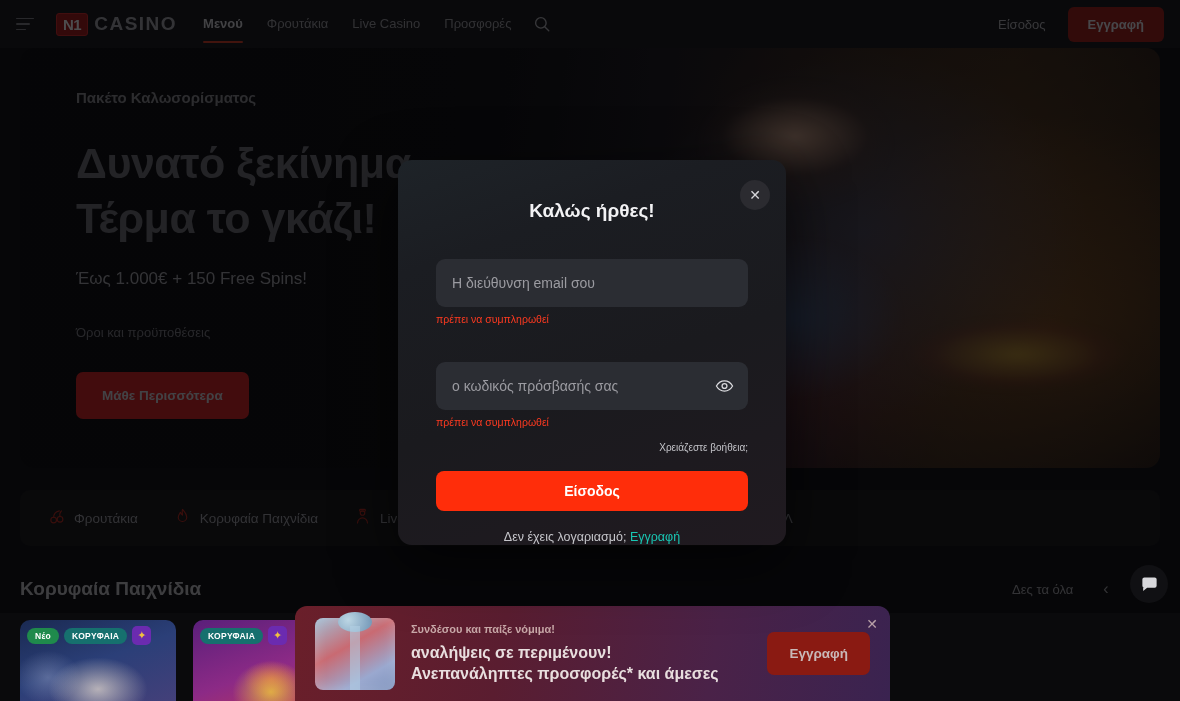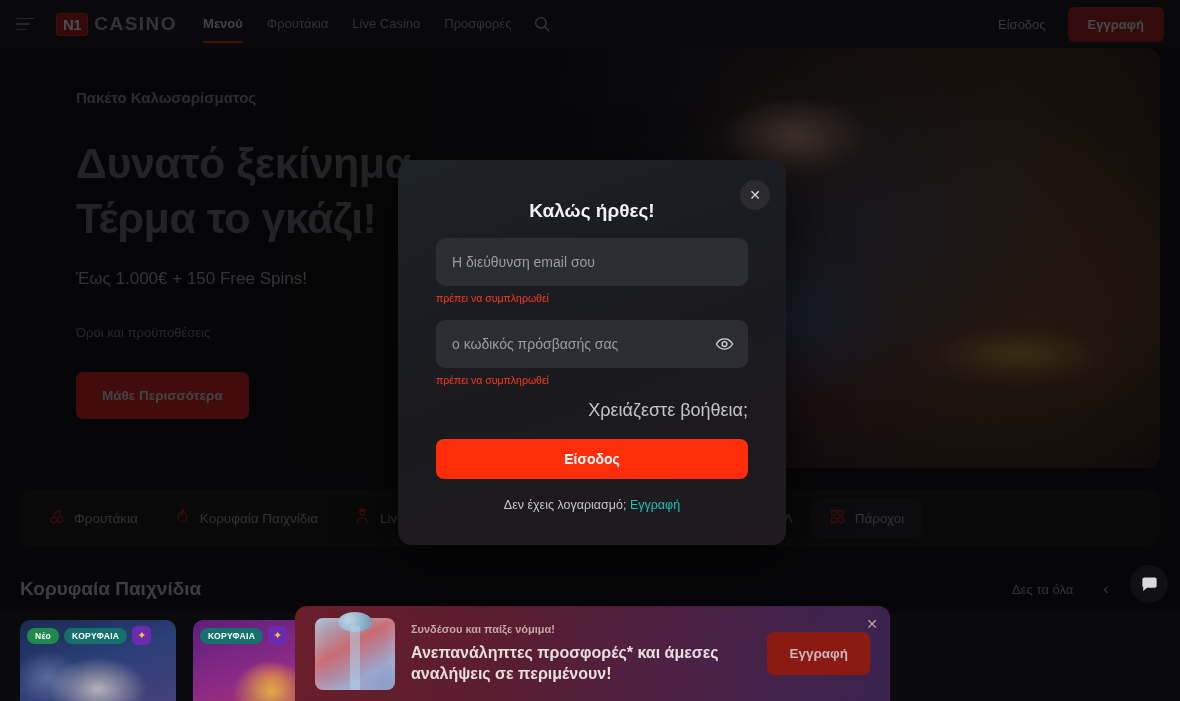--- a/index.html
+++ b/index.html
@@ -211,36 +211,36 @@
   }
   .modal-close {
     position:absolute; right:16px; top:20px; width:30px; height:30px;
     border-radius:50%; background:#2b2b30; border:none; color:#d6d6da;
     font-size:14px; cursor:pointer; display:flex; align-items:center; justify-content:center;
   }
   .modal-title {
     text-align:center; color:#f2f2f4; font-size:19px; font-weight:bold;
     padding-top:40px;
   }
-  .field { margin-top:16px; }
+  .field { margin-top:37px; }
   .field:first-of-type { margin-top:29px; }
   .input-wrap { position:relative; }
   .input {
     width:100%; height:48px; background:#2b2d33; border:none; border-radius:9px;
     color:#e5e5e8; font-size:14px; padding:0 16px;
     font-family:"Liberation Sans","DejaVu Sans",sans-serif;
   }
   .input::placeholder { color:#9b9ba1; }
   .eye {
     position:absolute; right:14px; top:50%; transform:translateY(-50%);
     cursor:pointer; display:flex; align-items:center;
   }
   .err { color:#fe3a20; font-size:10.5px; margin-top:6px; }
   .help {
-    text-align:right; color:#c3c3c8; font-size:18px; cursor:pointer;
+    text-align:right; color:#c3c3c8; font-size:10px; cursor:pointer;
     margin-top:14px;
   }
   .submit {
     width:100%; margin-top:18px; height:40px; background:#ff2d0a; color:#fff;
     font-size:14px; font-weight:bold; border:none; border-radius:8px; cursor:pointer;
     font-family:"Liberation Sans","DejaVu Sans",sans-serif;
   }
   .altrow { text-align:center; margin-top:19px; color:#c6c6cb; font-size:12.5px; }
   .altrow a { color:#19c7b4; text-decoration:none; cursor:pointer; }
 </style>
@@ -347,31 +347,20 @@
       <span>
         <svg width="17" height="17" viewBox="0 0 24 24" fill="none" stroke="#a02218" stroke-width="1.6">
           <path d="M14 4c4 1 6 4 6 4s-3 2-4 6c-1.5 3-5 6-5 6l-3-3s3-3.5 6-5c4-1 4-4 4-4z" stroke-linejoin="round"></path>
           <circle cx="14.5" cy="9.5" r="1.6"></circle>
           <path d="M7 14l-3 3 3 1 1 3 3-3" stroke-linejoin="round"></path>
         </svg>
       </span>
       <span>Λ</span>
     </div>
 
-    <div class="cat sel">
-      <span>
-        <svg width="17" height="17" viewBox="0 0 24 24" fill="none" stroke="#a02218" stroke-width="1.9">
-          <rect x="3.5" y="3.5" width="7" height="7" rx="1.4"></rect>
-          <rect x="13.5" y="3.5" width="7" height="7" rx="1.4"></rect>
-          <rect x="3.5" y="13.5" width="7" height="7" rx="1.4"></rect>
-          <rect x="13.5" y="13.5" width="7" height="7" rx="1.4"></rect>
-        </svg>
-      </span>
-      <span>Πάροχοι</span>
-    </div>
 
   </div>
 
   <div class="section-head">
     <div class="section-title">Κορυφαία Παιχνίδια</div>
     <div class="section-right">
       <div class="see-all">Δες τα όλα</div>
       <div class="arrow">‹</div>
       <div class="arrow">›</div>
     </div>
@@ -412,22 +401,22 @@
       </div>
     </div>
   </div>
 
   <div class="scrim"></div>
 
   <div class="promo">
     <div class="promo-gift"></div>
     <div class="promo-text">
       <div class="promo-kicker">Συνδέσου και παίξε νόμιμα!</div>
+      <div class="promo-title">αναλήψεις σε περιμένουν!</div>
       <div class="promo-title">Ανεπανάληπτες προσφορές* και άμεσες</div>
-      <div class="promo-title">αναλήψεις σε περιμένουν!</div>
     </div>
     <button class="promo-btn">Εγγραφή</button>
     <div class="promo-close">✕</div>
   </div>
 
   <div class="chat">
     <svg width="19" height="19" viewBox="0 0 24 24" fill="#d8d8dc">
       <path d="M3 5.5A2.5 2.5 0 015.5 3h13A2.5 2.5 0 0121 5.5v8a2.5 2.5 0 01-2.5 2.5H9l-5 4.2V16H5.5A2.5 2.5 0 013 13.5z"></path>
     </svg>
   </div>

